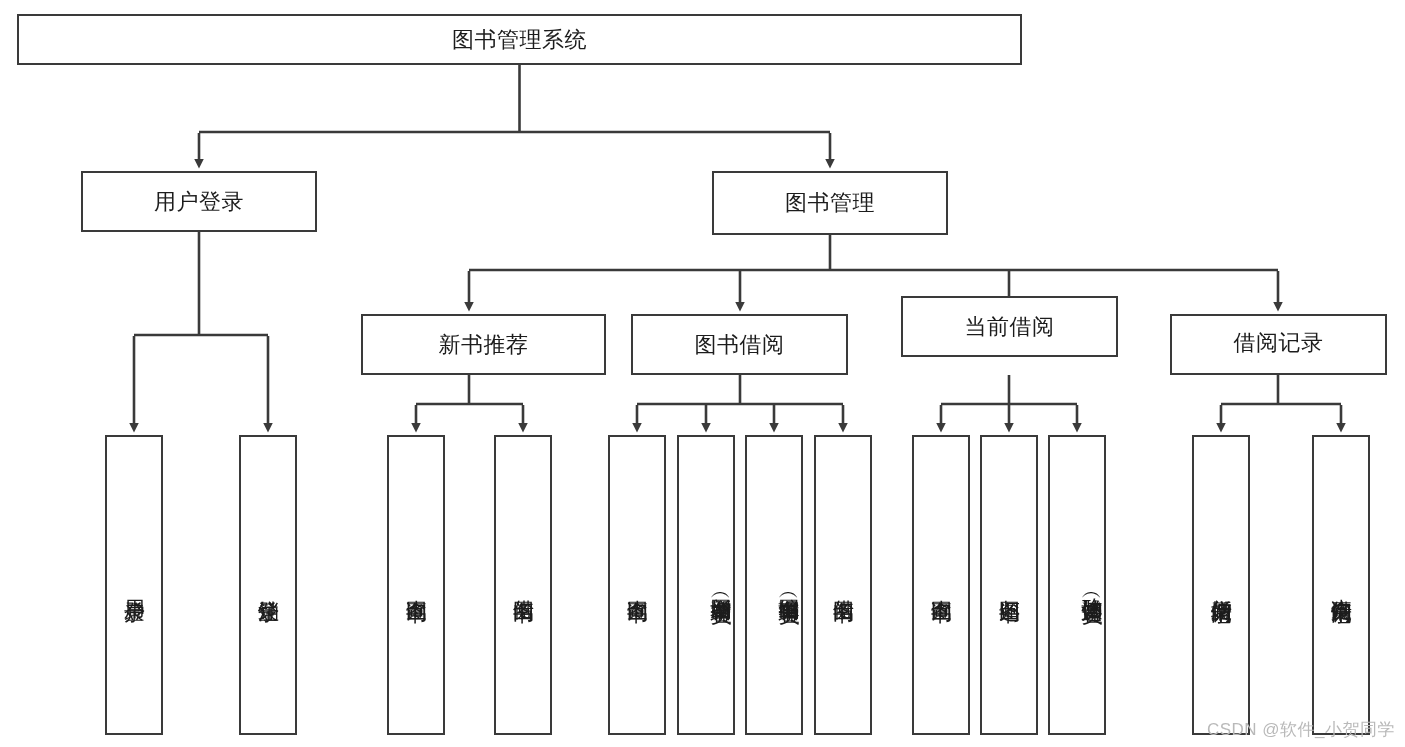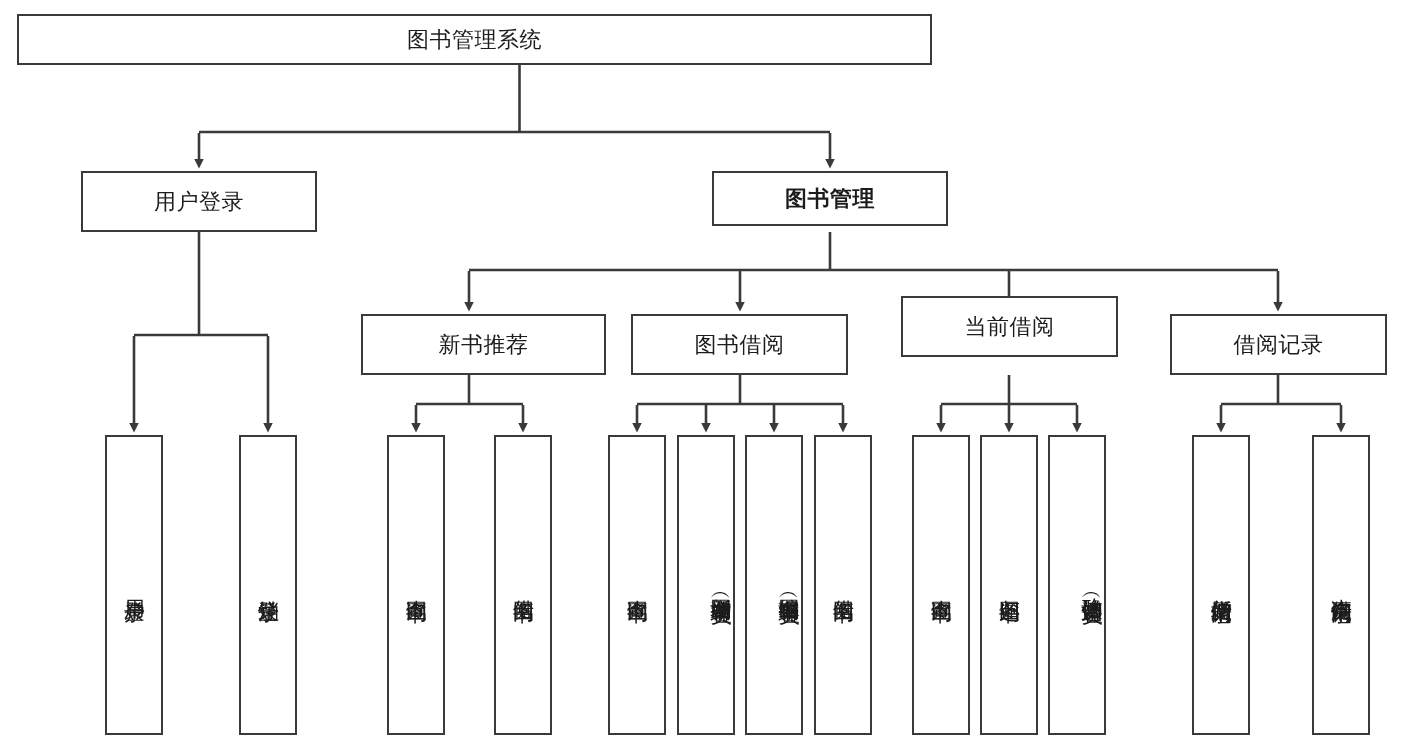--- a/index.html
+++ b/index.html
@@ -120,41 +120,41 @@
       <path d="M1009,405 L1009,424" marker-end="url(#arrow)"></path>
       <path d="M1077,405 L1077,424" marker-end="url(#arrow)"></path>
 
       <path d="M1278,375 L1278,404"></path>
       <path d="M1221,404 L1341,404"></path>
       <path d="M1221,405 L1221,424" marker-end="url(#arrow)"></path>
       <path d="M1341,405 L1341,424" marker-end="url(#arrow)"></path>
     </g>
   </svg>
 
-  <div class="node horiz" style="left:17px; top:14px; width:915px; height:51px;">
+  <div class="node horiz" style="left:17px; top:14px; width:1005px; height:51px;">
     <span class="node-label">图书管理系统</span>
   </div>
 
   <div class="node horiz" style="left:81px; top:171px; width:236px; height:61px;">
     <span class="node-label">用户登录</span>
   </div>
-  <div class="node horiz" style="left:712px; top:171px; width:236px; height:55px;font-weight:bold;">
+  <div class="node horiz" style="left:712px; top:171px; width:236px; height:64px;">
     <span class="node-label">图书管理</span>
   </div>
 
   <div class="node horiz" style="left:361px; top:314px; width:245px; height:61px;">
     <span class="node-label">新书推荐</span>
   </div>
   <div class="node horiz" style="left:631px; top:314px; width:217px; height:61px;">
     <span class="node-label">图书借阅</span>
   </div>
   <div class="node horiz" style="left:901px; top:296px; width:217px; height:61px;">
     <span class="node-label">当前借阅</span>
   </div>
-  <div class="node horiz" style="left:1170px; top:314px; width:217px; height:61px;">
+  <div class="node horiz" style="left:1170px; top:314px; width:217px; height:61px;font-family:Liberation Mono, monospace;">
     <span class="node-label">借阅记录</span>
   </div>
 
   <div class="node vert" style="left:105px; top:435px; width:58px; height:300px; align-items:center;">
     <span class="node-label">用户登录</span>
   </div>
   <div class="node vert" style="left:239px; top:435px; width:58px; height:300px; align-items:center;">
     <span class="node-label">注销登录</span>
   </div>
 
@@ -188,14 +188,15 @@
     <span class="node-label">确认归还（管理员）</span>
   </div>
 
   <div class="node vert" style="left:1192px; top:435px; width:58px; height:300px; align-items:center;">
     <span class="node-label">新增借阅记录</span>
   </div>
   <div class="node vert" style="left:1312px; top:435px; width:58px; height:300px; align-items:center;">
     <span class="node-label">查询借阅记录</span>
   </div>
 
+  <div id="watermark">CSDN @软件_小贺同学</div>
 
 </div>
 
 </body></html>

